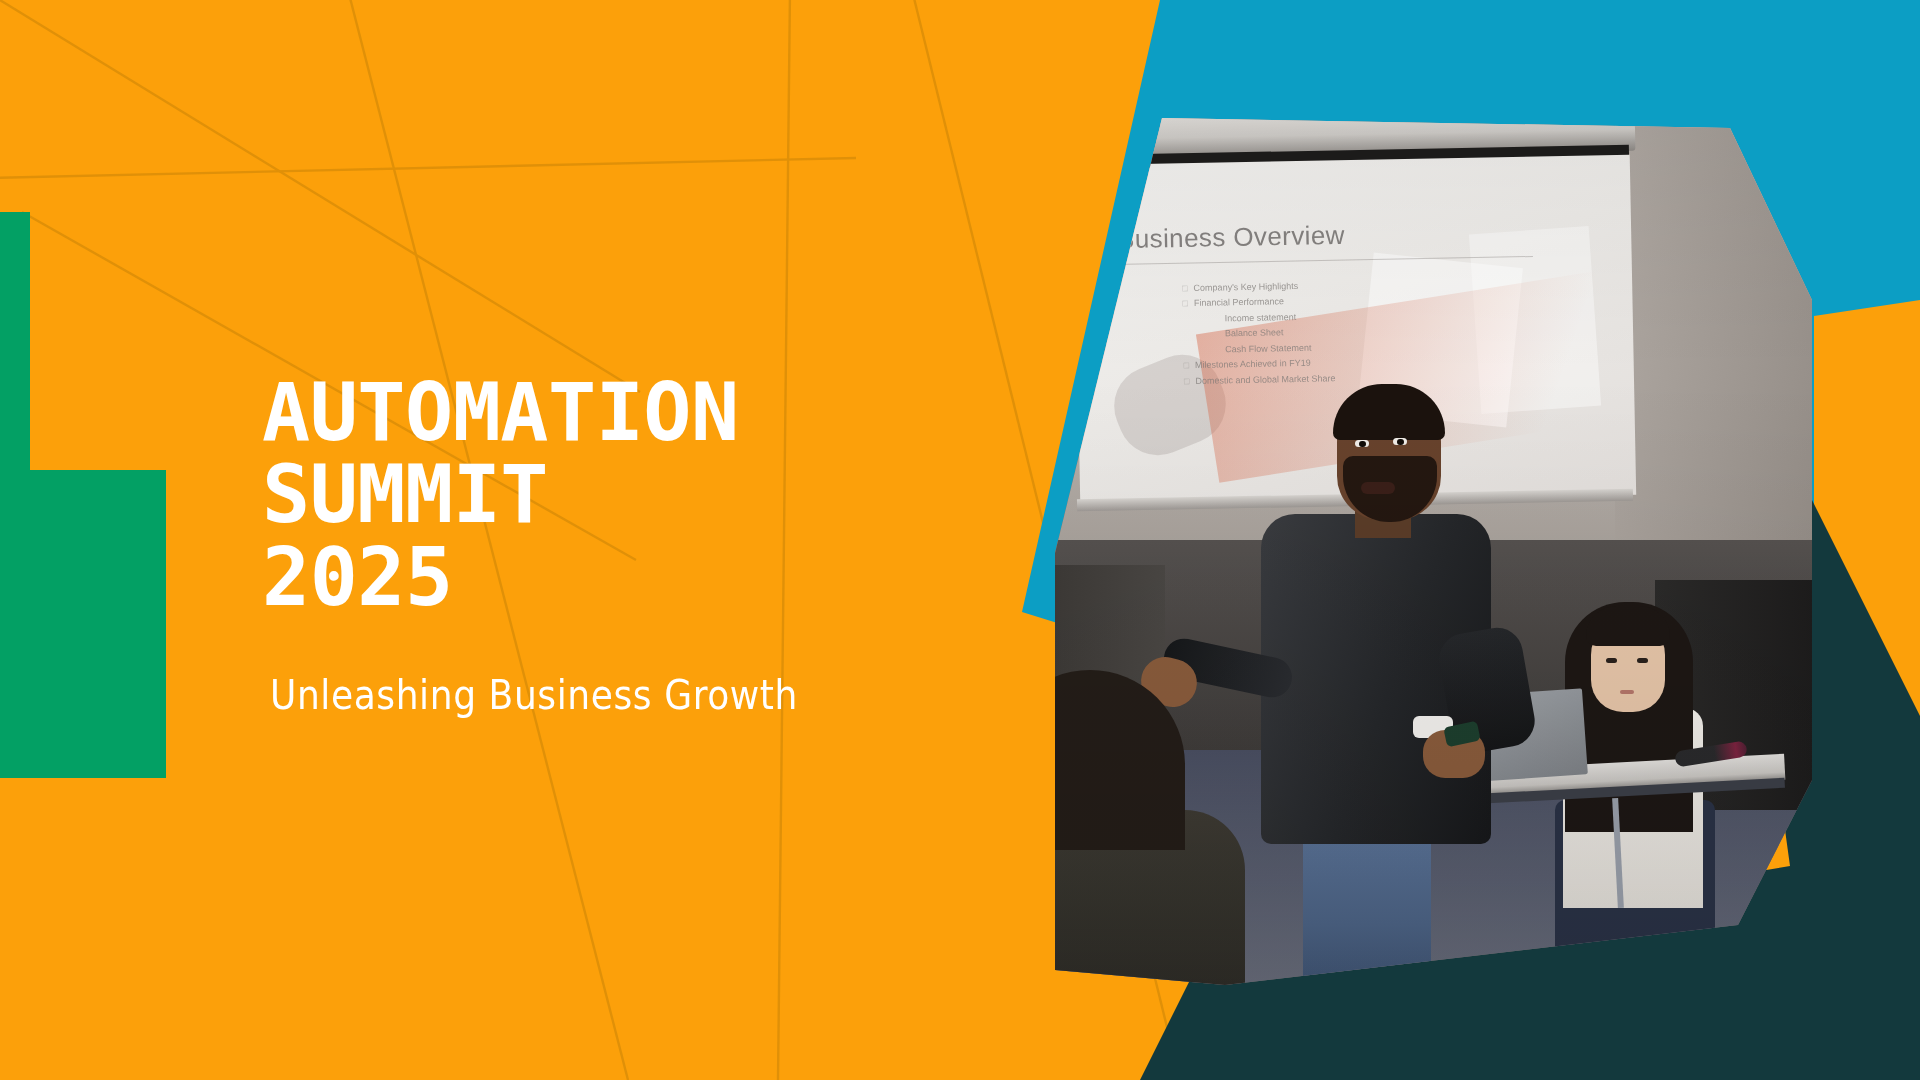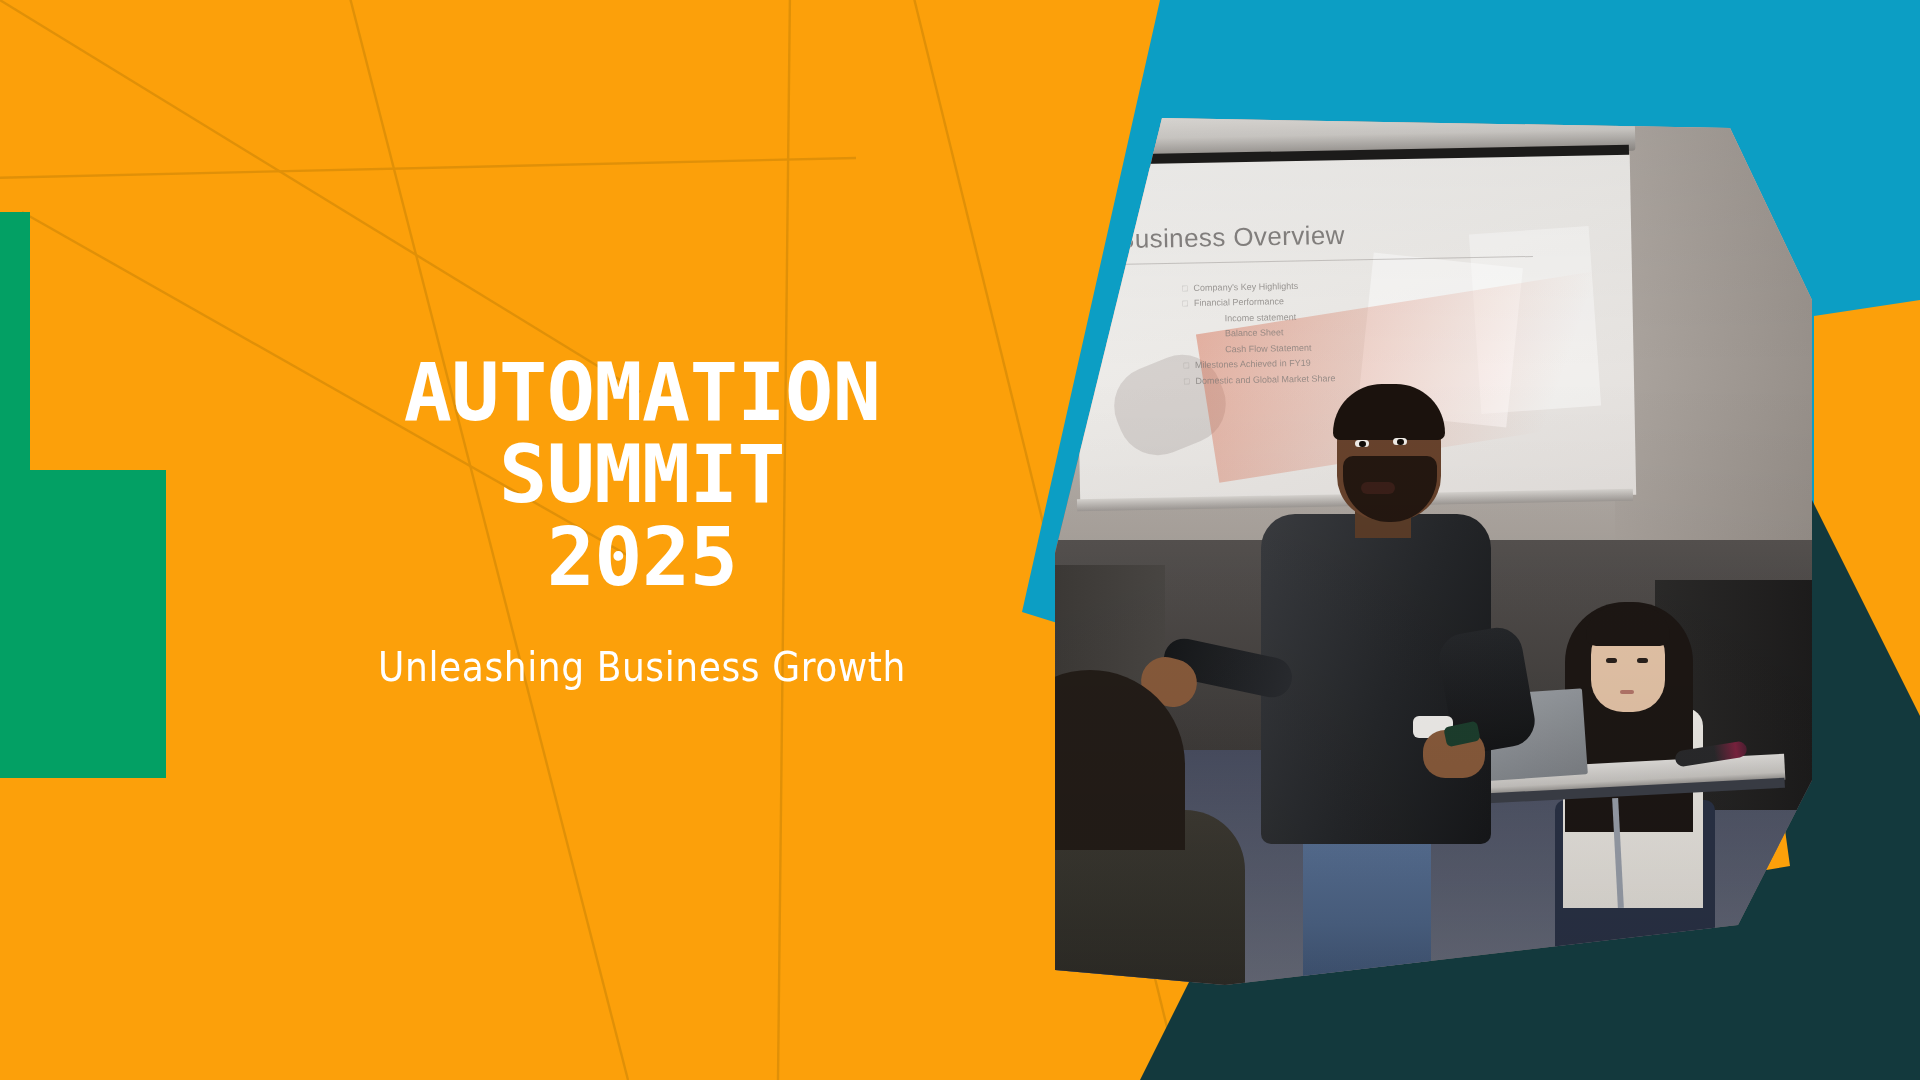--- a/index.html
+++ b/index.html
@@ -23,37 +23,36 @@
     top: 0; left: 0;
     width: 1920px;
     height: 1080px;
   }
   .layer svg { display: block; width: 1920px; height: 1080px; }
 
   
   .text-block {
     position: absolute;
     left: 262px;
-    top: 352px;
+    top: 372px;
     width: 760px;
     z-index: 40;
-    text-align: center;
   }
   .headline {
     margin: 0;
     font-family: "DejaVu Sans Mono", "Liberation Mono", monospace;
     font-weight: 700;
     font-size: 80px;
     line-height: 1.03;
     letter-spacing: -0.5px;
     color: #FFFFFF;
     white-space: pre-line;
   }
   .subhead {
-    margin: 0;
+    margin: 8px;
     padding-top: 44px;
     font-family: "DejaVu Sans Condensed", "Liberation Sans Narrow", "Liberation Sans", sans-serif;
     font-weight: 300;
     font-size: 40px;
     line-height: 1.2;
     letter-spacing: 0.6px;
     color: #FFFFFF;
   }
 
   

